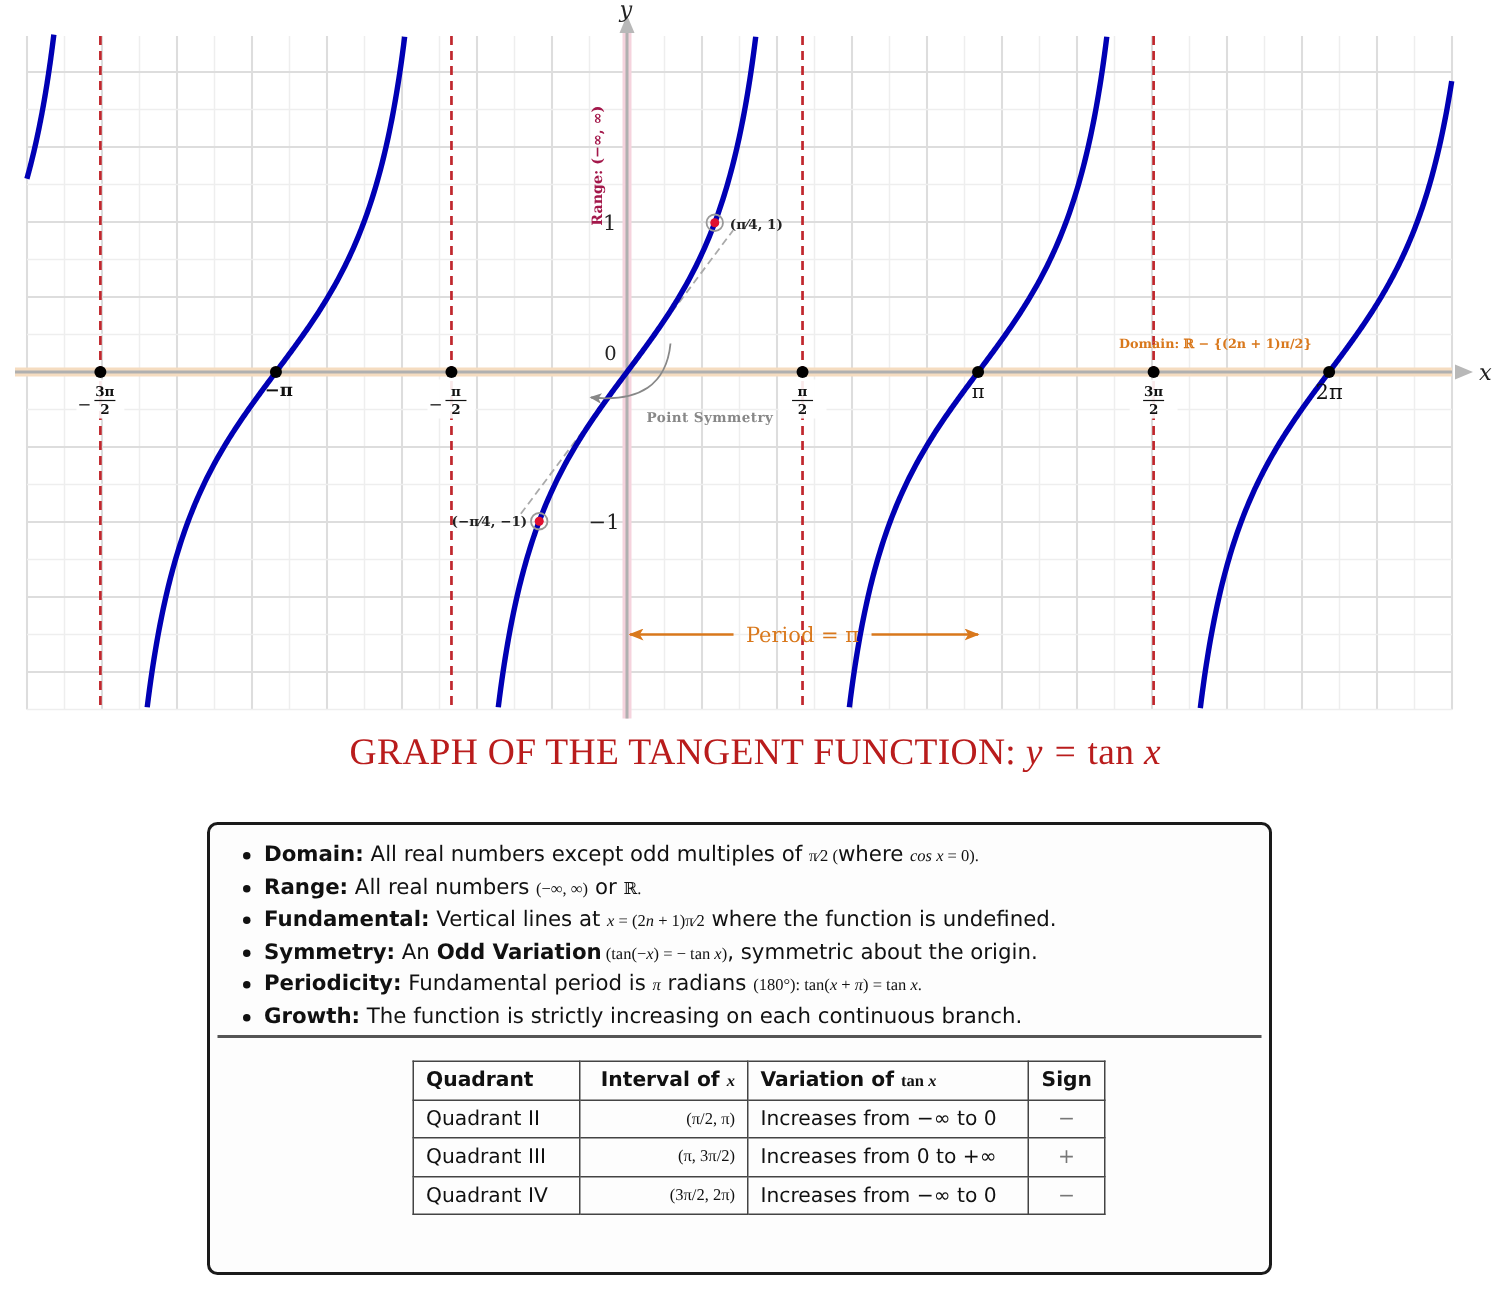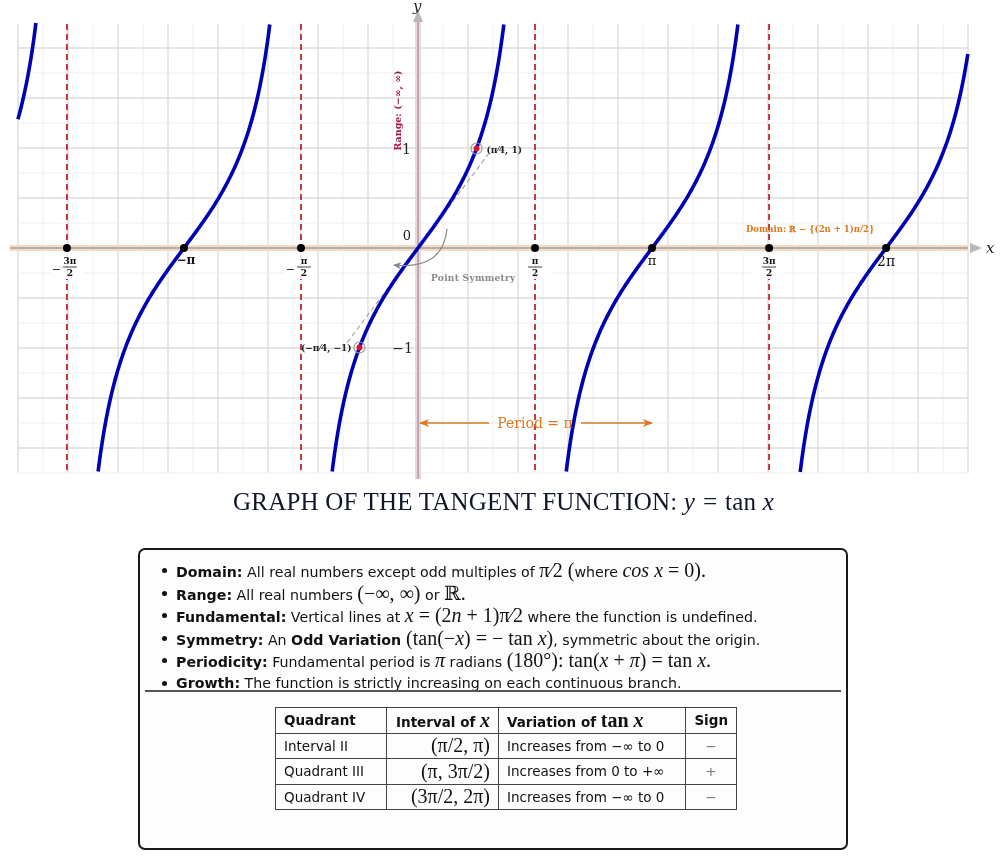--- a/index.html
+++ b/index.html
@@ -1,40 +1,40 @@
 <!DOCTYPE html>
 <html><head>
 <meta charset="utf-8">
 <style>
   html, body { margin: 0; padding: 0; background: #ffffff; }
   body { width: 1007px; height: 859px; position: relative; overflow: hidden; font-family: "DejaVu Sans", sans-serif; }
   #plot { position: absolute; left: 0; top: 0; width: 1007px; height: 480px; }
   .title {
     position: absolute; left: 0; top: 488px; width: 1007px; text-align: center;
-    font-family: "Liberation Serif", "DejaVu Serif", serif; font-size: 25px; color: #0f172a;
+    font-family: "Liberation Serif", "DejaVu Serif", serif; font-size: 25px; color: #b91c1c;
     letter-spacing: 0.2px;
   }
   .title .math { font-style: italic; }
   .title .math .up { font-style: normal; }
   .info-box {
     position: absolute; left: 138px; top: 548px; width: 706px; height: 298px;
     border: 2.5px solid #1a1a1a; border-radius: 7px; background: #fdfdfd;
     box-sizing: content-box;
   }
   .props { list-style: none; margin: 0; padding: 10px 0 0 22px; }
   .props li {
     position: relative; font-family: "DejaVu Sans", sans-serif; font-size: 14.2px;
     line-height: 20.5px; color: #111; padding-left: 14px; white-space: nowrap;
   }
   .props li::before {
     content: ""; position: absolute; left: 0; top: 8px; width: 5px; height: 5px;
     border-radius: 50%; background: #111;
   }
   .props b { font-weight: bold; }
-  .m { font-family: "Liberation Serif", "DejaVu Serif", serif; font-size: 20px; }
+  .m { font-family: "Liberation Serif", "DejaVu Serif", serif; font-size: 11px; }
   .sep { position: absolute; left: 5px; right: 5px; top: 140px; height: 1.5px; background: #555; }
   table.quad {
     position: absolute; left: 135px; top: 157px; border-collapse: collapse;
     font-family: "DejaVu Sans", sans-serif; font-size: 13.5px; color: #111;
   }
   table.quad th, table.quad td { border: 1.3px solid #444; padding: 0 8px; height: 24.5px; }
   table.quad th { font-weight: bold; text-align: left; }
   table.quad th.c, table.quad td.c { text-align: right; }
   table.quad td.sign { color: #777; text-align: center; font-family: "DejaVu Serif", serif; }
   .col-q { width: 94px; } .col-i { width: 95px; } .col-v { width: 170px; } .col-s { width: 34px; }
@@ -216,21 +216,21 @@
     <thead>
       <tr>
         <th class="col-q">Quadrant</th>
         <th class="col-i c">Interval of <span class="m"><i>x</i></span></th>
         <th class="col-v">Variation of <span class="m">tan <i>x</i></span></th>
         <th class="col-s c">Sign</th>
       </tr>
     </thead>
     <tbody>
       <tr>
-        <td>Interval II</td>
+        <td>Quadrant II</td>
         <td class="c m">(π/2, π)</td>
         <td>Increases from −∞ to 0</td>
         <td class="sign">−</td>
       </tr>
       <tr>
         <td>Quadrant III</td>
         <td class="c m">(π, 3π/2)</td>
         <td>Increases from 0 to +∞</td>
         <td class="sign">+</td>
       </tr>

